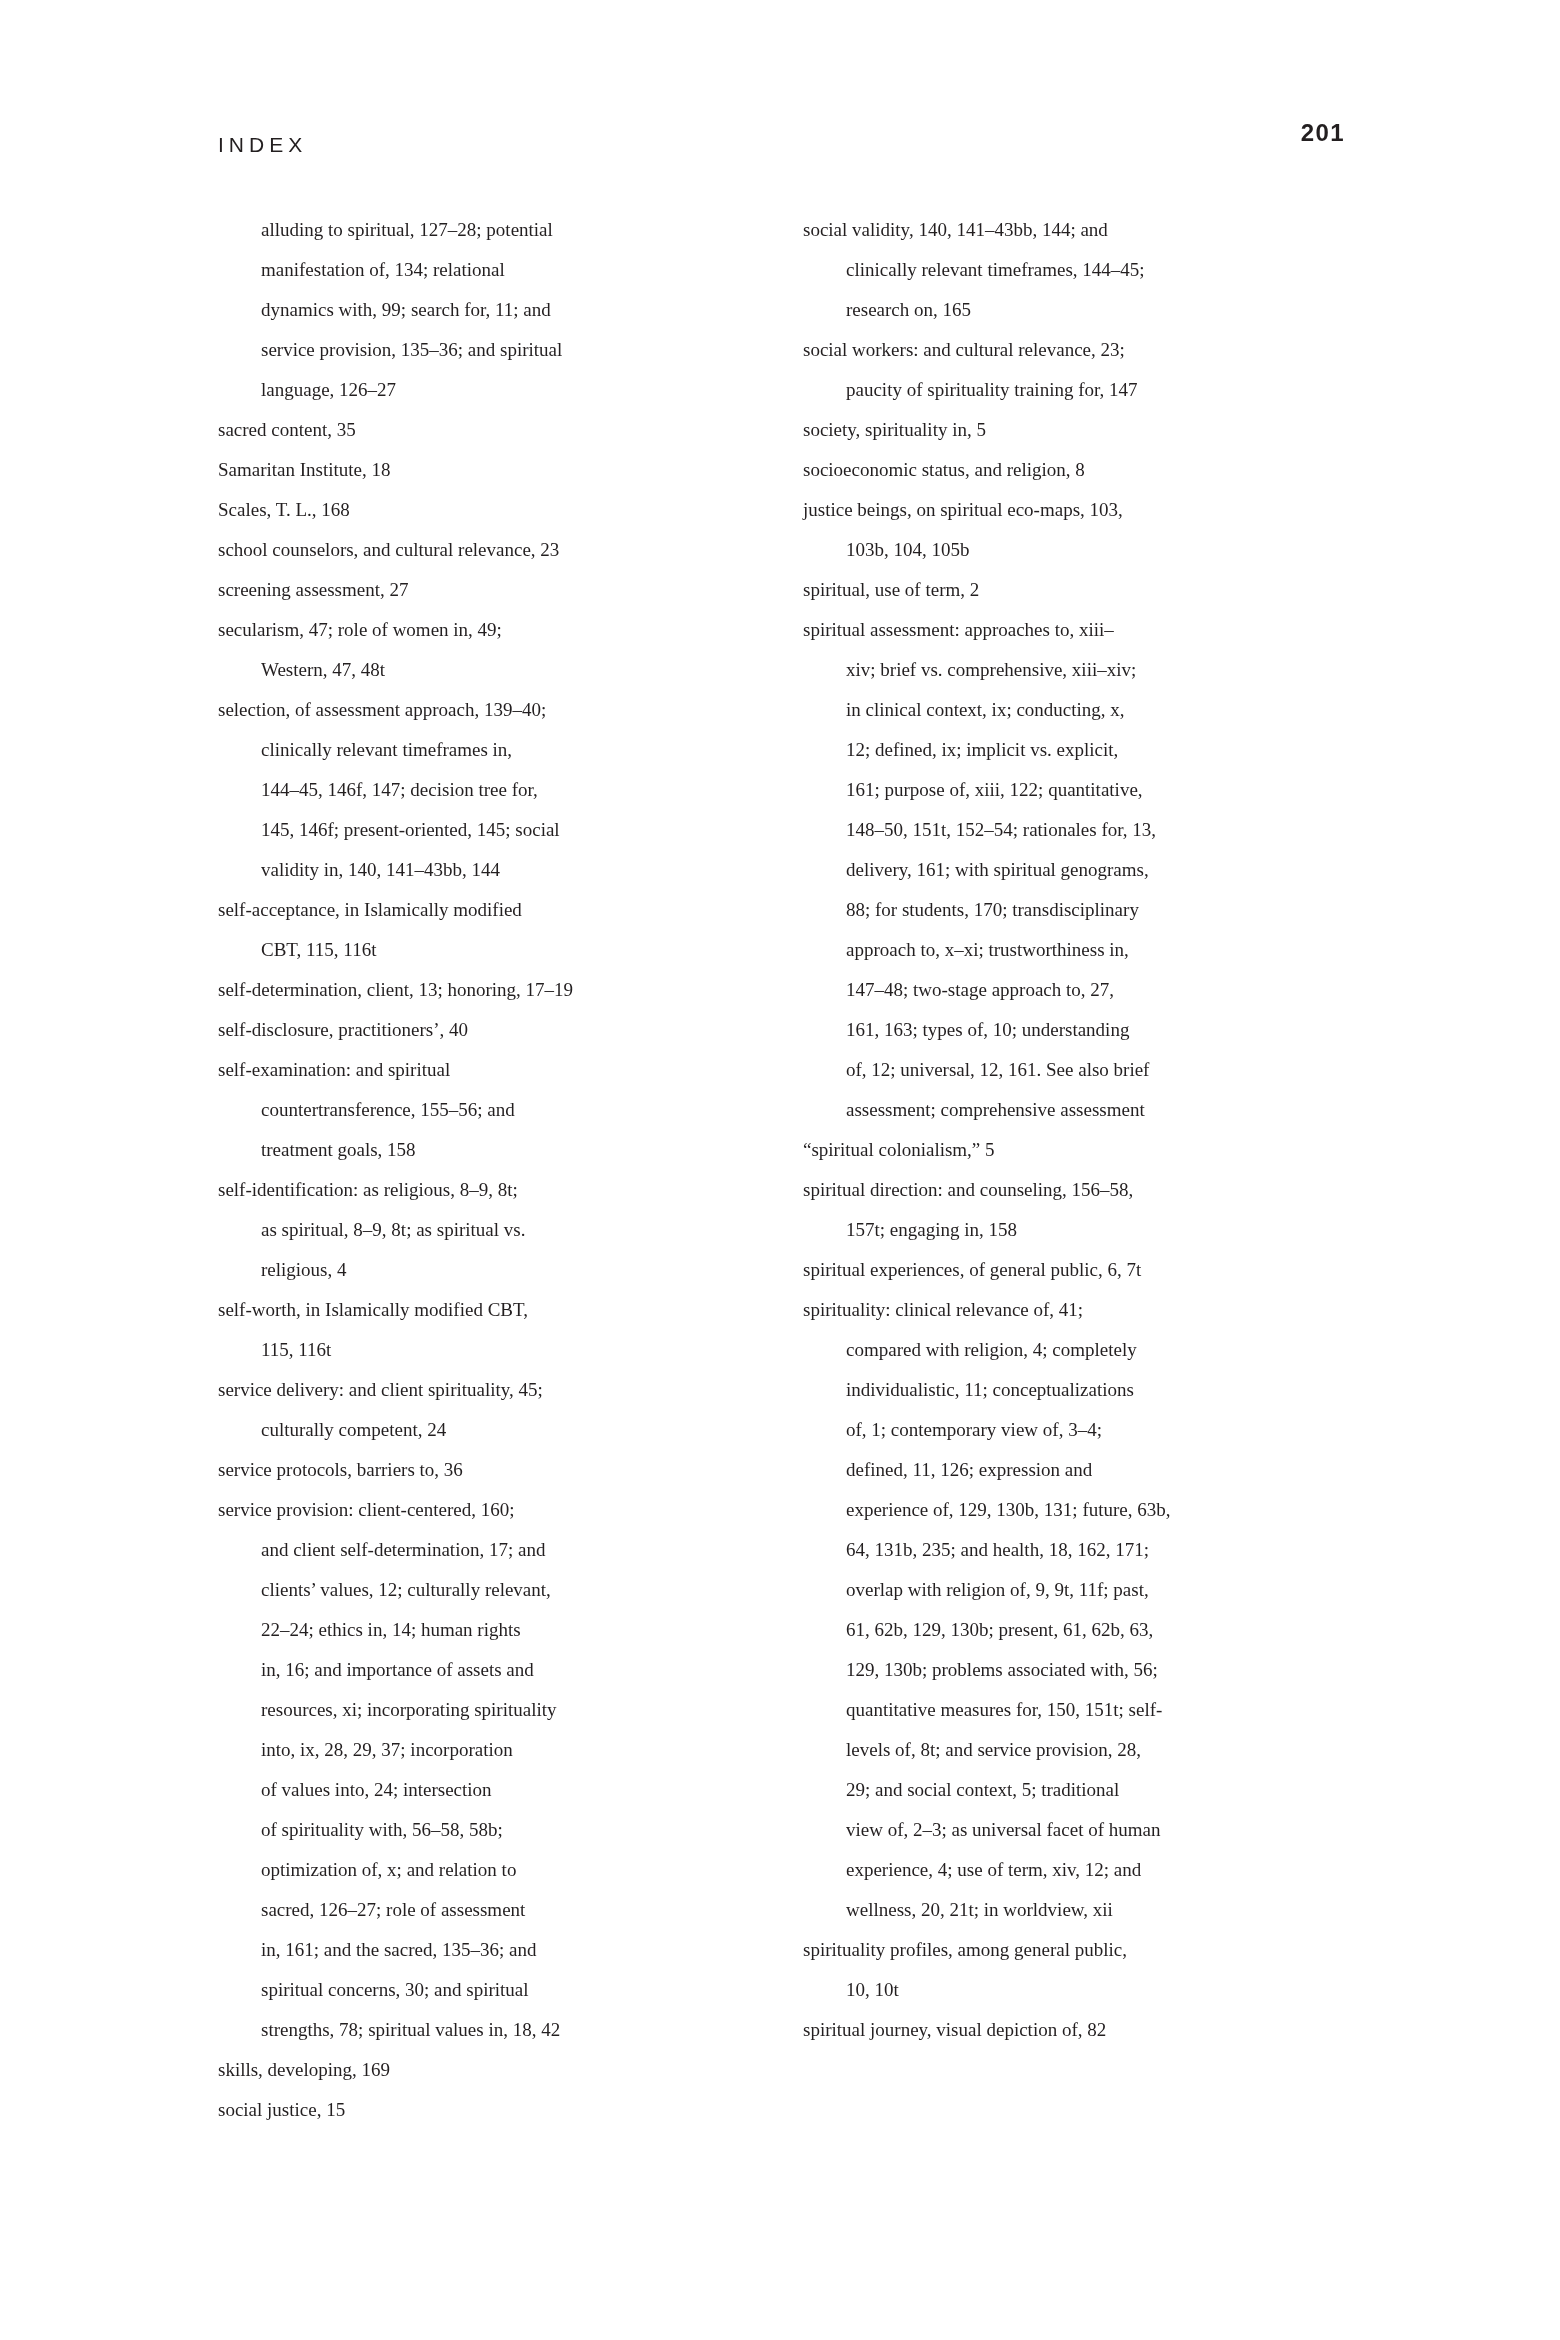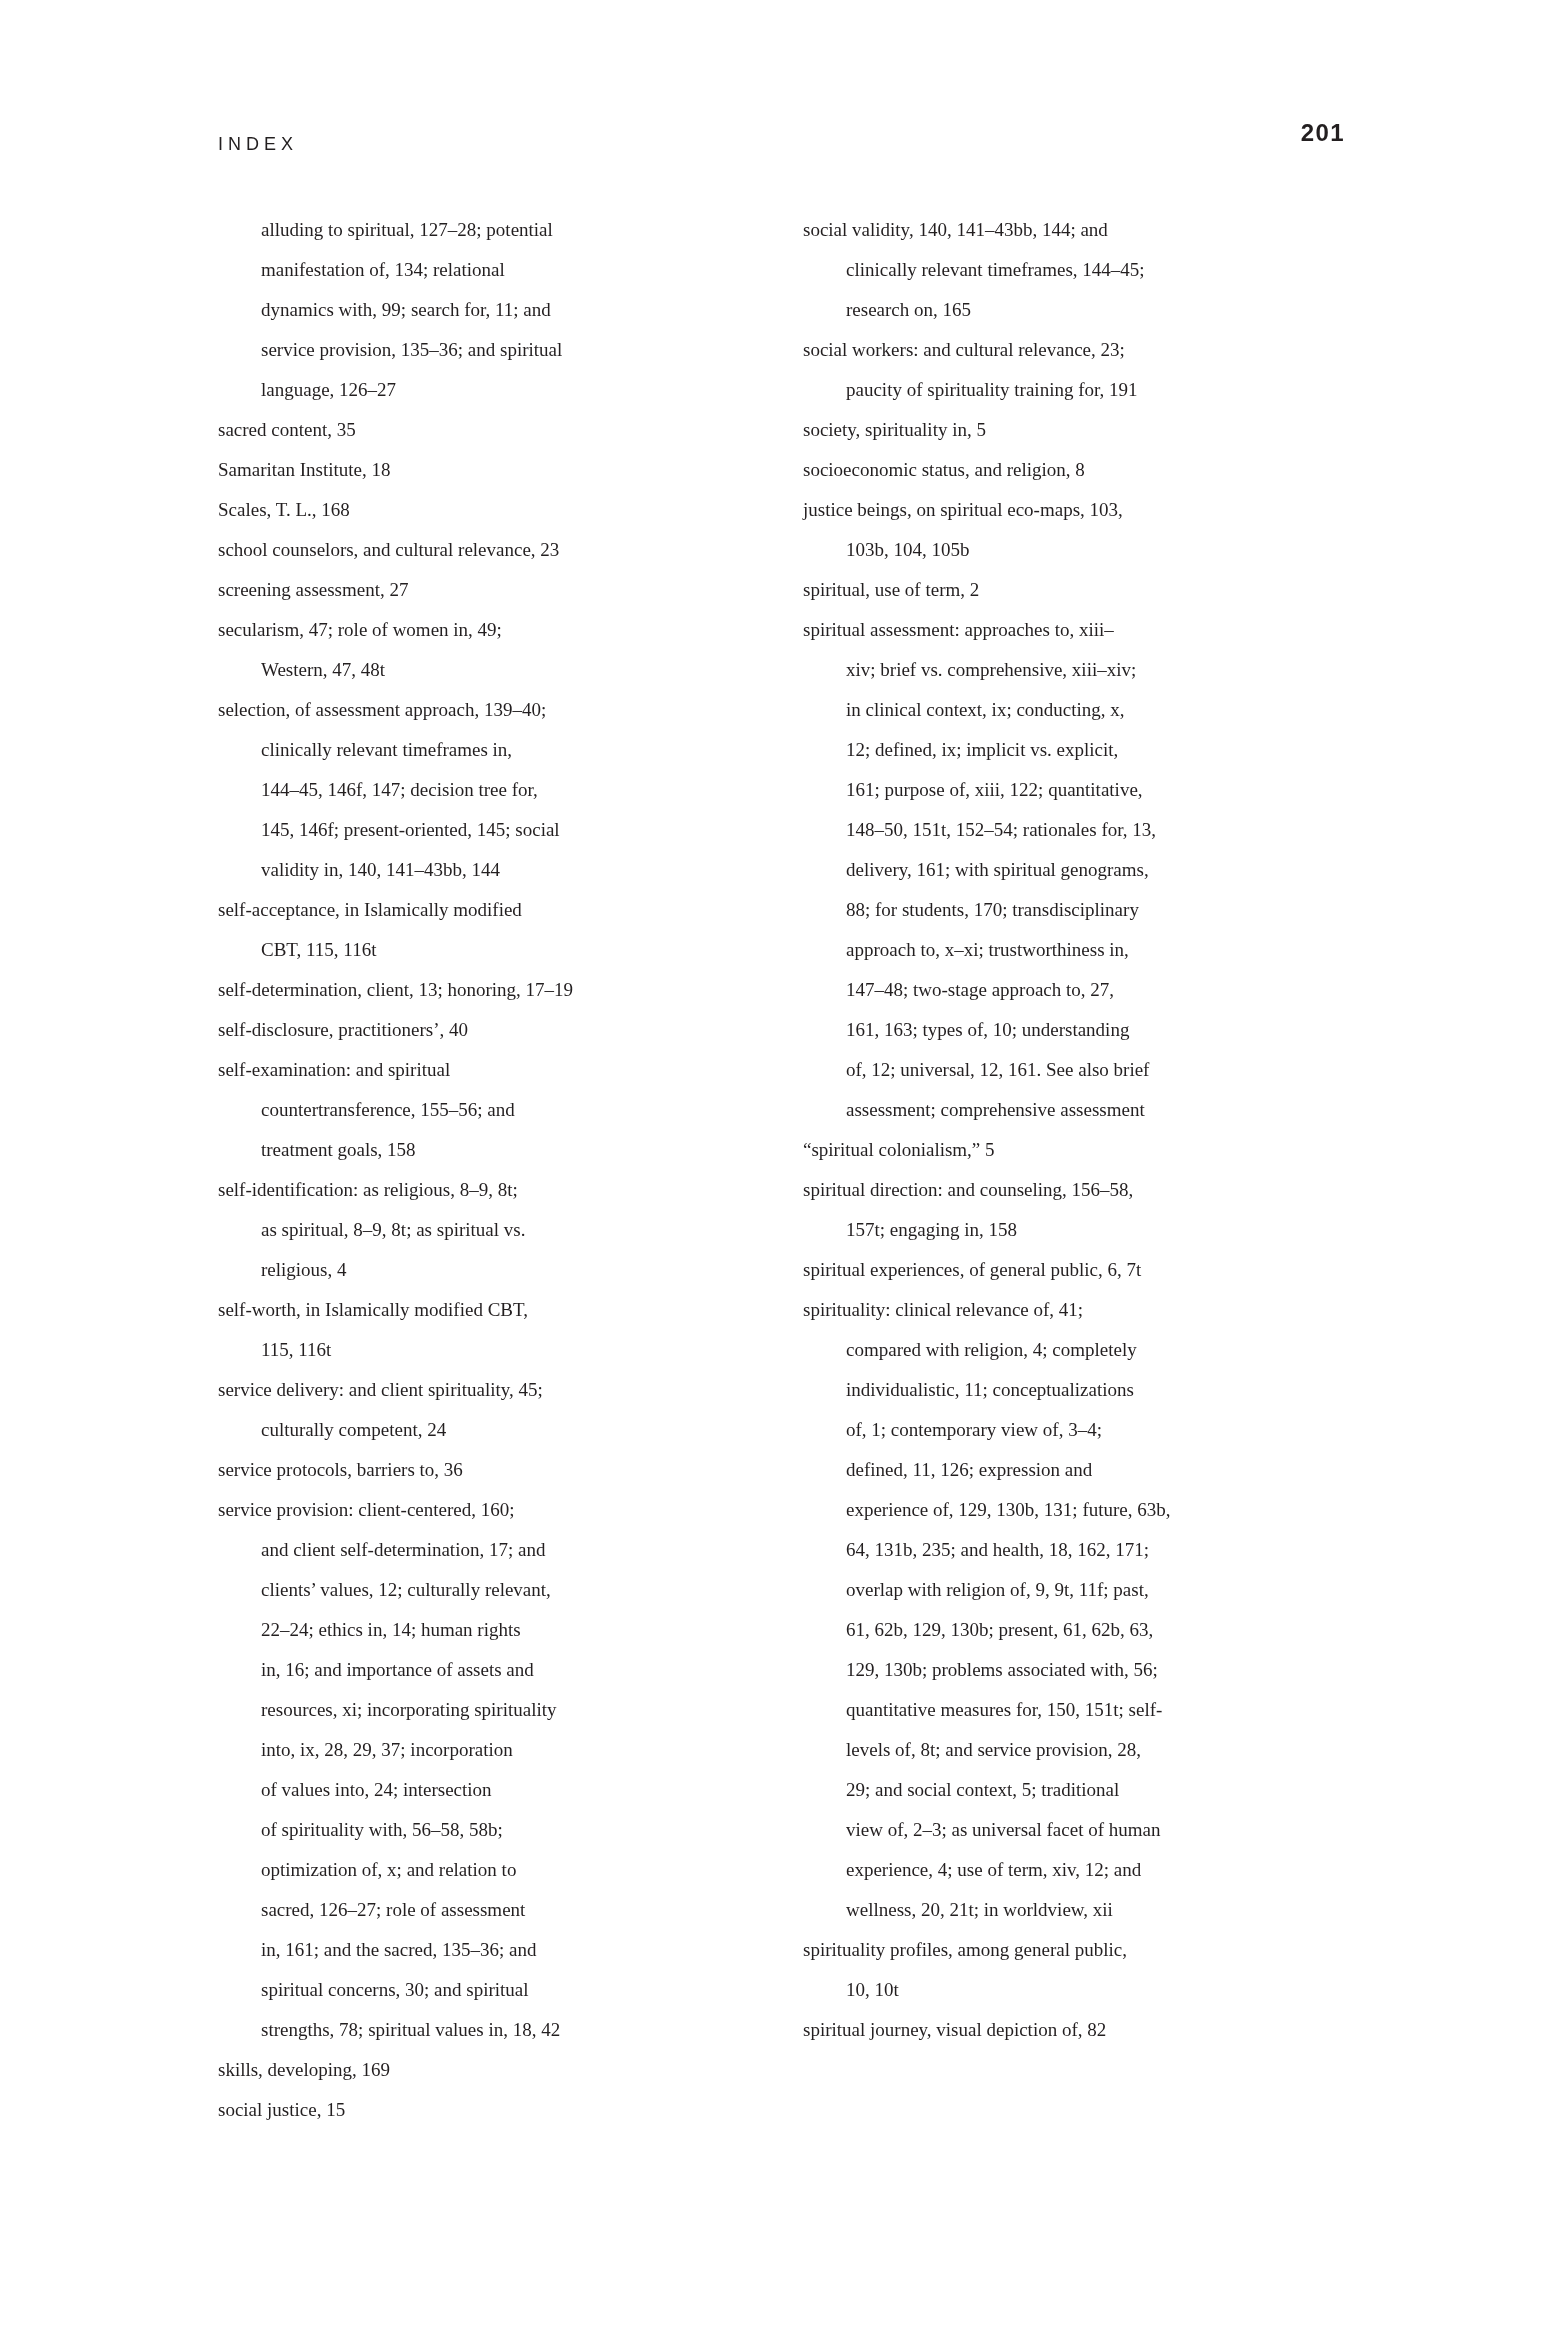--- a/index.html
+++ b/index.html
@@ -12,21 +12,21 @@
     height: 2341px;
     position: relative;
     overflow: hidden;
     color: #231f20;
   }
   .running-head {
     position: absolute;
     left: 218px;
     top: 133px;
     font-family: "Liberation Sans", sans-serif;
-    font-size: 18px;
+    font-size: 21px;
     letter-spacing: 5px;
     line-height: 23px;
     color: #231f20;
   }
   .page-number {
     position: absolute;
     right: calc(1561px - 1345px);
     top: 118px;
     font-family: "Liberation Sans", sans-serif;
     font-weight: bold;
@@ -149,21 +149,21 @@
     </div>
   </div>
 <div class="column right">
     <div class="entry">
       <span class="line"><span class="seg">social validity, 140, 141–43</span><span class="seg it">bb</span><span class="seg">, 144; and</span></span>
       <span class="line indent"><span class="seg">clinically relevant timeframes, 144–45;</span></span>
       <span class="line indent"><span class="seg">research on, 165</span></span>
     </div>
     <div class="entry">
       <span class="line"><span class="seg">social workers: and cultural relevance, 23;</span></span>
-      <span class="line indent"><span class="seg">paucity of spirituality training for, 191</span></span>
+      <span class="line indent"><span class="seg">paucity of spirituality training for, 147</span></span>
     </div>
     <div class="entry">
       <span class="line"><span class="seg">society, spirituality in, 5</span></span>
     </div>
     <div class="entry">
       <span class="line"><span class="seg">socioeconomic status, and religion, 8</span></span>
     </div>
     <div class="entry">
       <span class="line"><span class="seg">justice beings, on spiritual eco-maps, 103,</span></span>
       <span class="line indent"><span class="seg">103</span><span class="seg it">b</span><span class="seg">, 104, 105</span><span class="seg it">b</span></span>

